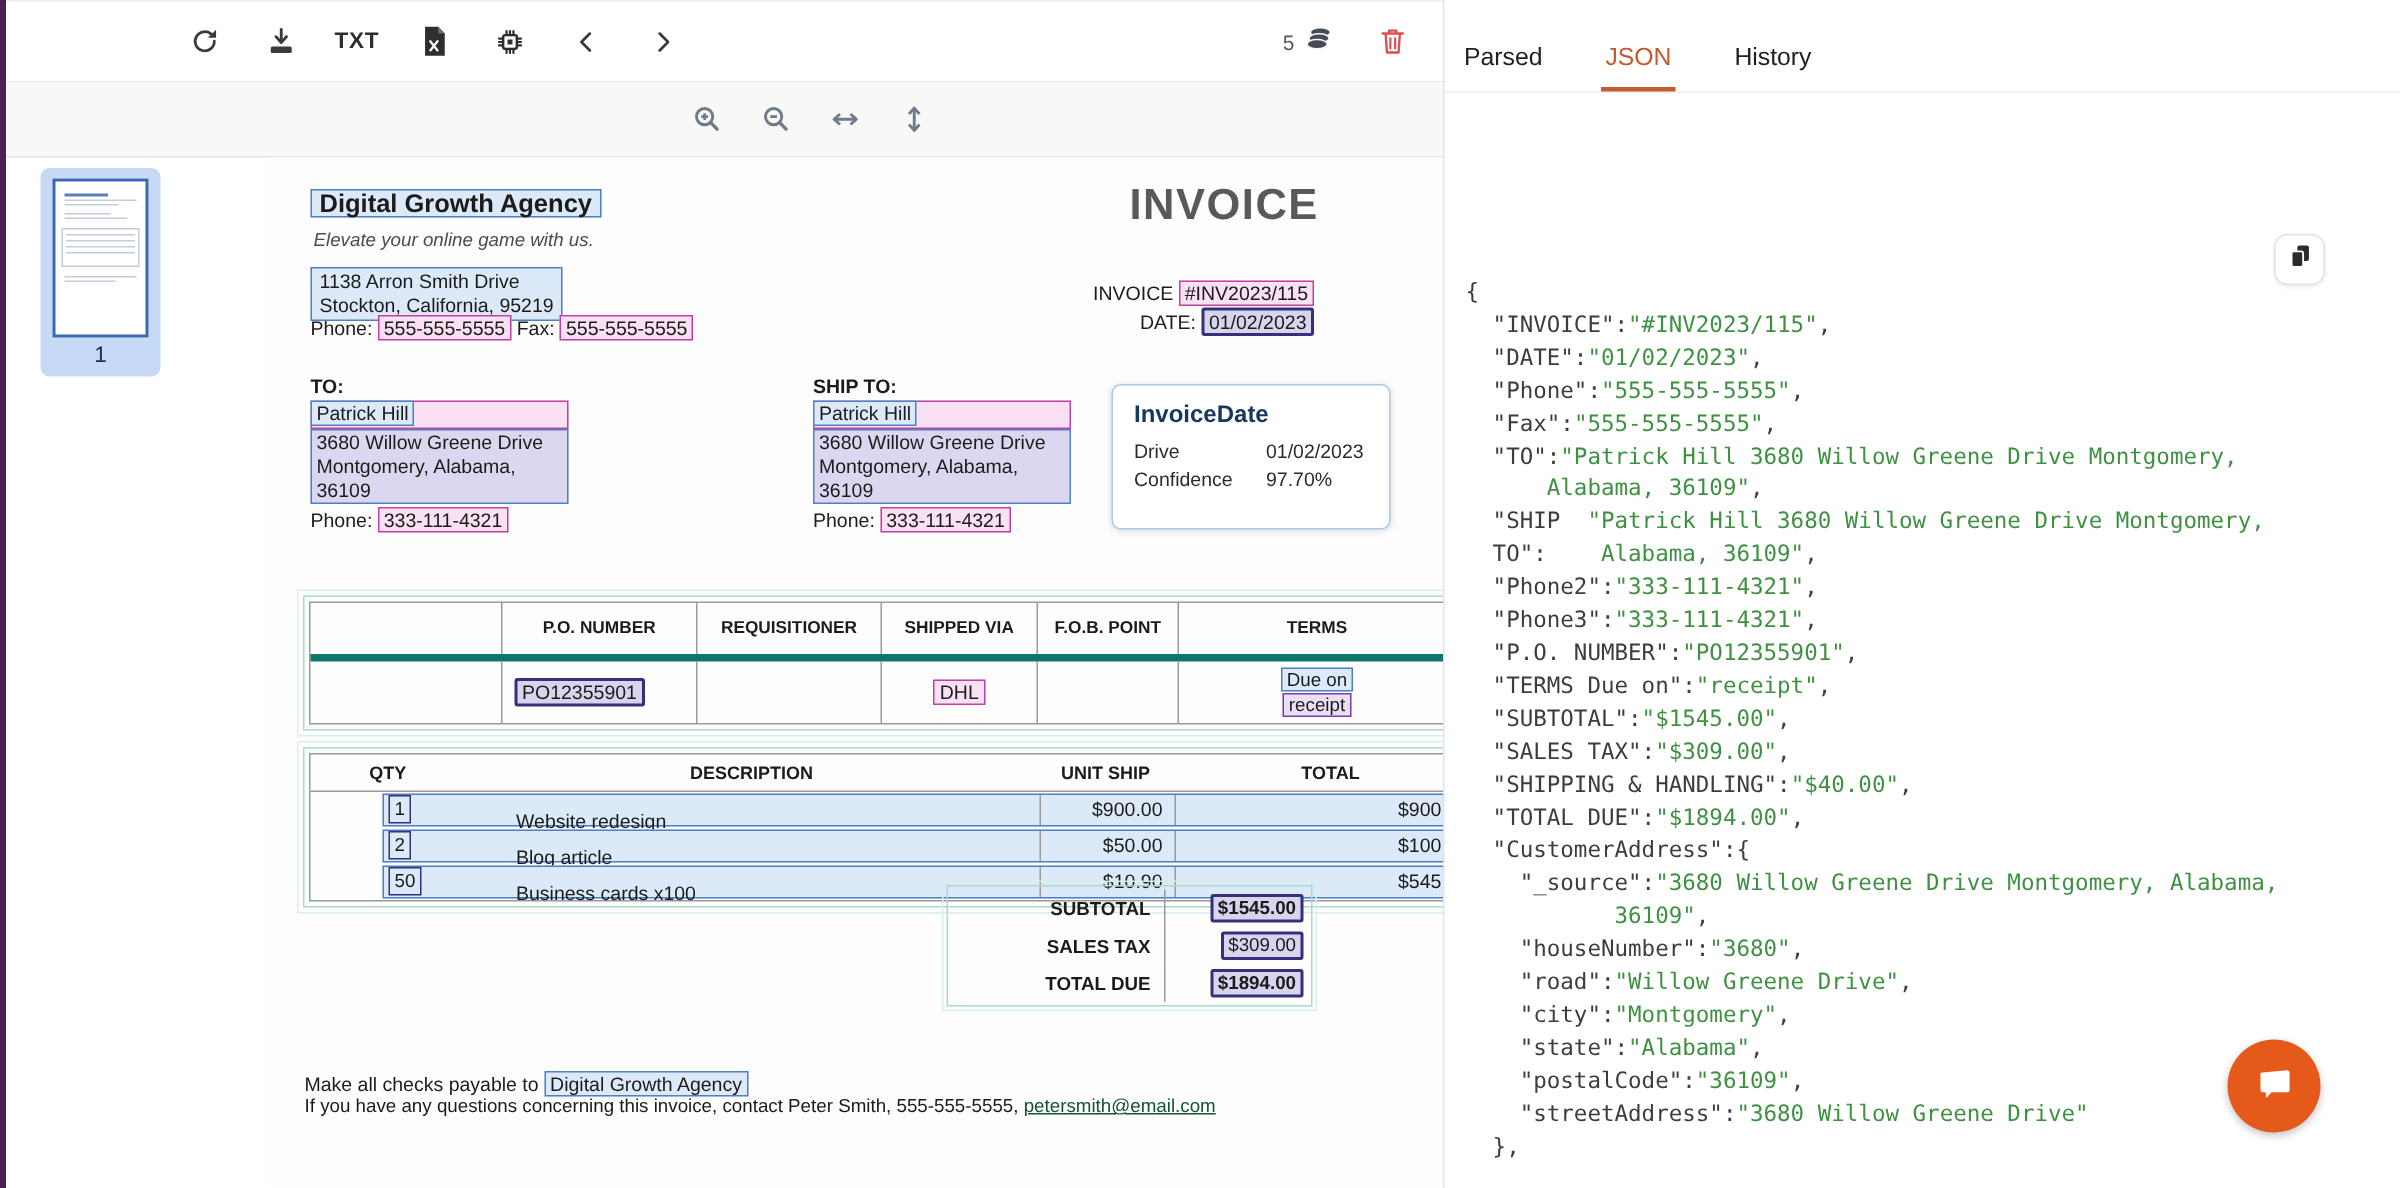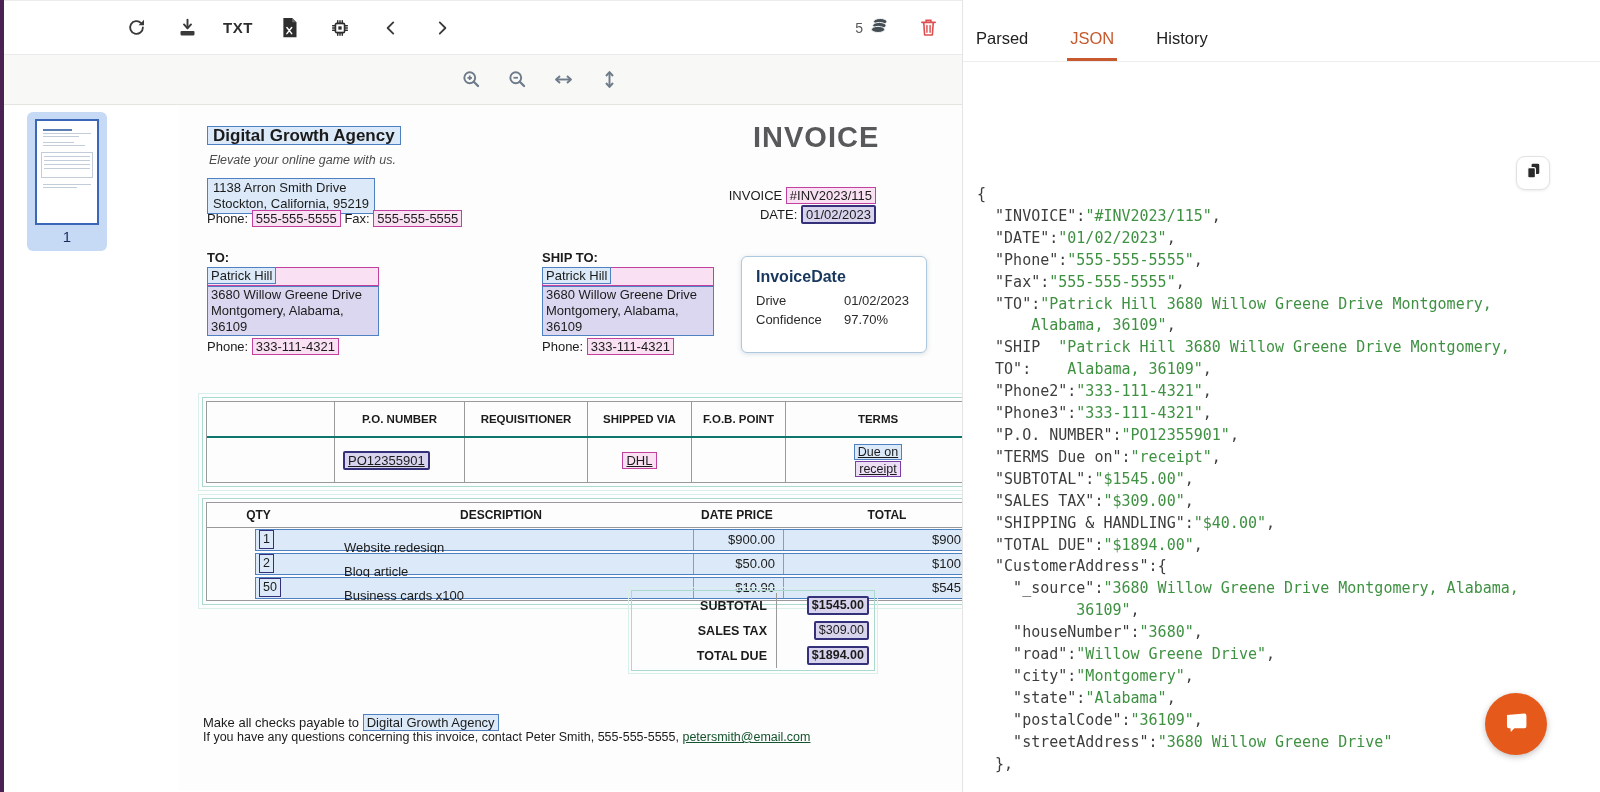--- a/index.html
+++ b/index.html
@@ -70,21 +70,21 @@
   .ship-block { left:363px; top:145px; }
 
   .teal-wrap { border:1.5px solid #a9dacd; outline:1px solid #d9efe9; outline-offset:3px;
                padding:3px; background:#fdfdfd; }
   .info-wrap { left:23px; top:292px; width:773px;text-align:right; }
   .gtable { border:1px solid #9a9a9a; }
   .info-head { display:grid; grid-template-columns:127px 130px 123px 104px 94px 1fr; height:34px; }
   .info-head > div { border-left:1px solid #9a9a9a; display:flex; align-items:center; justify-content:center;
                      font-weight:bold; font-size:11.5px; }
   .info-head > div:first-child { border-left:none; }
-  .info-row { display:grid; grid-template-columns:127px 130px 123px 104px 94px 1fr; height:46px; border-top:2px solid #0f766e;text-decoration:underline; }
+  .info-row { display:grid; grid-template-columns:127px 130px 123px 104px 94px 1fr; height:46px; border-top:5px solid #0f766e; }
   .info-row > div { border-left:1px solid #9a9a9a; display:flex; align-items:center; }
   .info-row > div:first-child { border-left:none; }
   .cell-po { padding-left:8px; }
   .cell-center { justify-content:center; }
   .terms-cell { flex-direction:column; justify-content:center; align-items:center; gap:1px; }
   .terms-cell .box { font-size:12.5px; line-height:14px; }
 
   .items-wrap { left:23px; top:393px; width:795px; }
   .items-head { display:grid; grid-template-columns:103px 382px 90px 1fr; height:25px; border-bottom:1px solid #9a9a9a; }
   .items-head > div { display:flex; align-items:center; justify-content:center; font-weight:bold; font-size:12px; }
@@ -356,21 +356,21 @@
             </div>
           </div>
         </div>
       </div>
 
       <div class="abs teal-wrap items-wrap">
         <div class="gtable">
           <div class="items-head">
             <div>QTY</div>
             <div>DESCRIPTION</div>
-            <div>DATE PRICE</div>
+            <div>UNIT SHIP</div>
             <div>TOTAL</div>
           </div>
           <div class="items-body">
             <div class="item-row">
               <div>
                   <span class="qty-box">1</span>
                   <span class="desc">Website redesign</span>
                 </div>
               <div class="cell-unit">$900.00</div>
               <div class="cell-total">$900.00</div>

